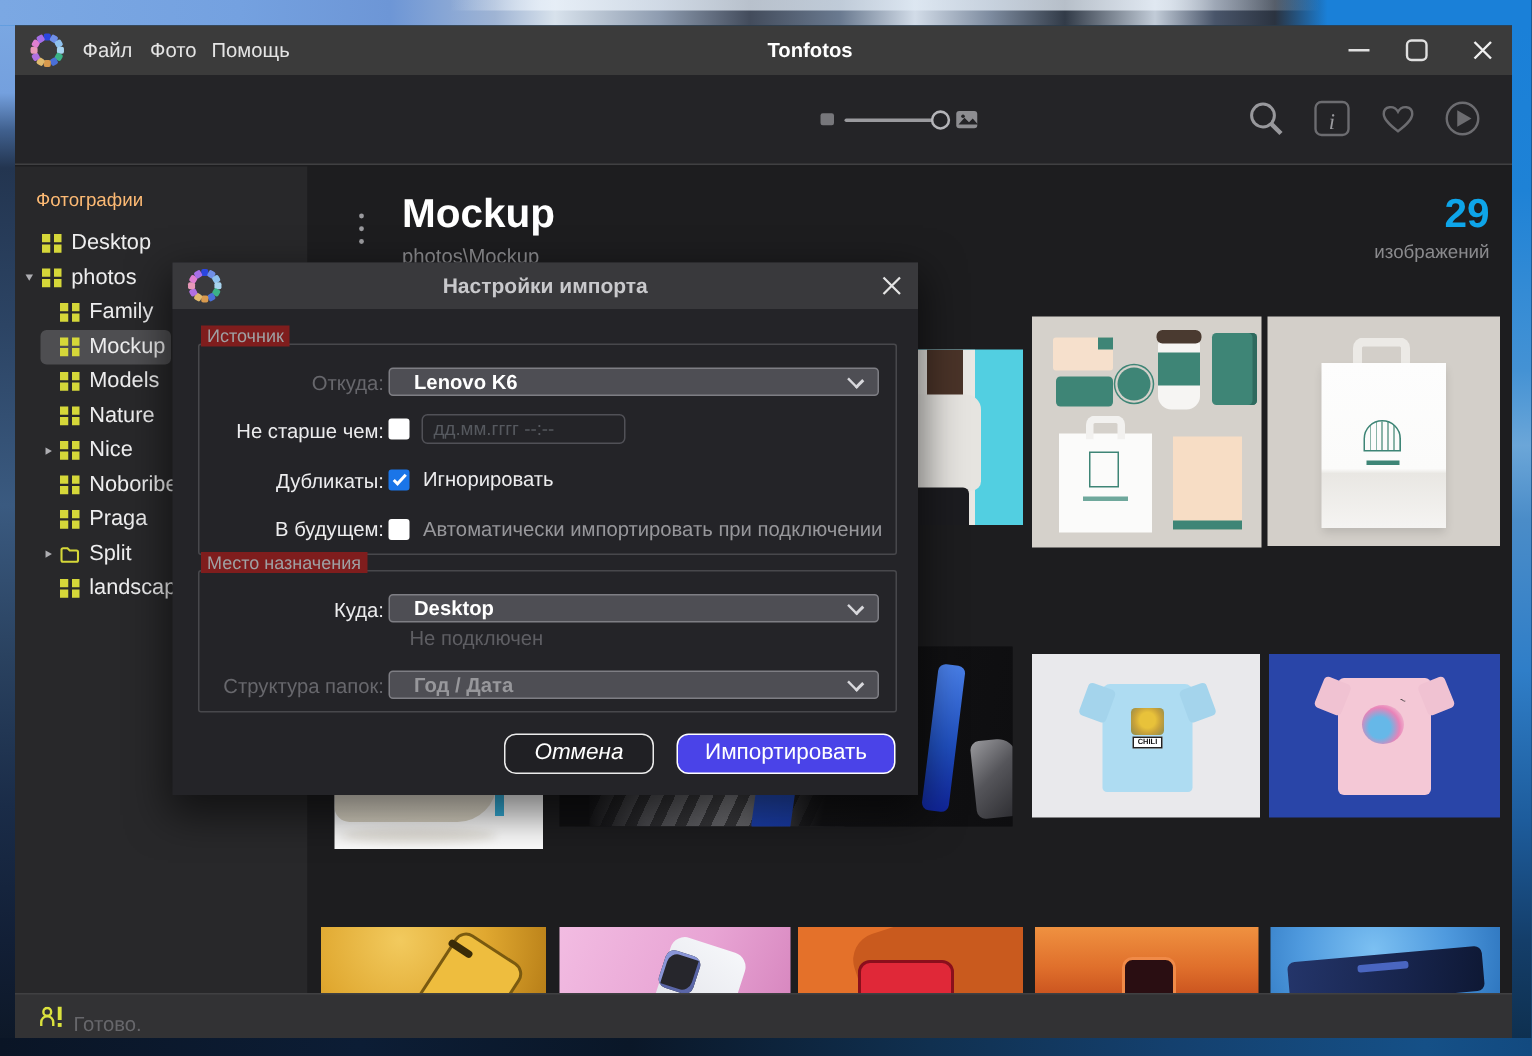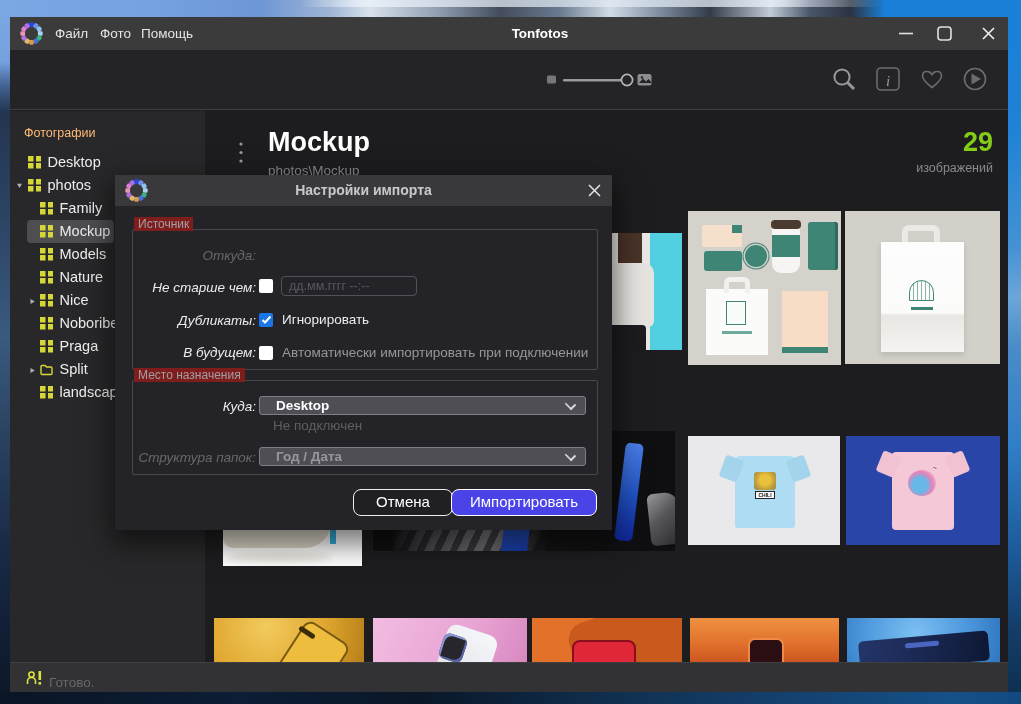--- a/index.html
+++ b/index.html
@@ -46,33 +46,33 @@
   linear-gradient(#d5d739,#d5d739) 0 0/5.5px 5.5px no-repeat,
   linear-gradient(#d5d739,#d5d739) 7.5px 0/5.5px 5.5px no-repeat,
   linear-gradient(#d5d739,#d5d739) 0 7.5px/5.5px 5.5px no-repeat,
   linear-gradient(#d5d739,#d5d739) 7.5px 7.5px/5.5px 5.5px no-repeat; }
 .chev { position:absolute; color:#aeaeb2; font-size:10px; top:0; }
 #sel { left:17px; top:203px; width:87px; height:23px; background:#4e4e51; border-radius:4px; }
 
 
 #h-title { left:258px; top:110px; color:#fff; font-size:27px; font-weight:bold; }
 #h-sub { left:258px; top:146px; color:#8a8a8d; font-size:13.5px; }
-#h-count { right:15px; top:110px; color:#84cc16; font-size:27px; font-weight:bold; text-align:right; }
+#h-count { right:15px; top:110px; color:#0ea5e9; font-size:27px; font-weight:bold; text-align:right; }
 #h-count2 { right:15px; top:144px; color:#8a8a8d; font-size:12.5px; text-align:right; }
 
 
 .th { position:absolute; overflow:hidden; }
 
 
 #dlg { left:115px; top:175px; width:497px; height:355px; background:#242428; box-shadow:0 10px 26px 4px rgba(0,0,0,.55); z-index:50; }
 #dlg-head { left:0; top:0; width:497px; height:31px; background:#39393c; }
 #dlg-title { left:0; top:0; width:497px; height:31px; line-height:31px; text-align:center; color:#c9c9cc; font-size:14px; font-weight:bold; }
 .fset { position:absolute; left:17px; width:466px; border:1px solid #48484c; border-radius:2px; }
 .legend { position:absolute; background:#7f1d1d; padding:0 4px; color:#9fa0a3; font-size:12px; font-weight:normal; }
-.dlbl { position:absolute; width:141px; text-align:right; font-size:13.5px; color:#ececee;font-style:italic; }
+.dlbl { position:absolute; width:141px; text-align:right; font-size:13.5px; color:#ececee; }
 .dlbl.dim { color:#67676c; }
 .drop { position:absolute; left:144px; width:327px; height:19px; background:#4e4e54; border:1px solid #7e7e84; border-radius:3px; color:#fff; font-size:13.5px; font-weight:bold; line-height:17px; padding-left:16px; }
 .drop .cv { position:absolute; right:10px; top:3px; width:9px; height:9px; border-right:2.5px solid #d8d8dc; border-bottom:2.5px solid #d8d8dc; transform:rotate(45deg) scale(1,.8); }
 .cb { position:absolute; left:144px; width:14px; height:14px; background:#fff; border-radius:2px; }
 .btn { position:absolute; height:27px; border-radius:8px; text-align:center; line-height:24px; color:#fff; font-size:15px; }
 </style></head>
 <body>
 <div class="abs" id="wp-top"></div>
 <div class="abs" id="wp-snow"></div>
 <div class="abs" id="wp-left"></div>
@@ -297,20 +297,21 @@
       <rect x="5.75" y="2.53" width="4.7" height="4.7" rx="1.3" fill="#a76fe8" transform="rotate(330 8.10 4.88)"></rect>
     </svg>
   <div class="abs" id="dlg-title">Настройки импорта</div>
   <svg class="abs" style="right:11px;top:9px" width="13" height="13" viewBox="0 0 13 13">
       <path d="M1 1 L12 12 M12 1 L1 12" stroke="#e4e4e4" stroke-width="1.5"></path>
     </svg>
 
   <div class="fset" style="top:54px; height:141px;"></div>
   <div class="legend" style="left:19px; top:42px;">Источник</div>
   <div class="dlbl dim" style="top:73px; left:0;">Откуда:</div>
+  <div class="drop" style="top:70px;">Lenovo K6<span class="cv"></span></div>
   <div class="dlbl" style="top:105px; left:0;">Не старше чем:</div>
   <div class="cb" style="top:104px;"></div>
   <div class="abs" style="left:166px;top:101px;width:136px;height:20px;border:1px solid #515157;border-radius:4px;color:#56595f;font-size:12.5px;line-height:19px;padding-left:7px;">дд.мм.гггг --:--</div>
   <div class="dlbl" style="top:138px; left:0;">Дубликаты:</div>
   <div class="cb" style="top:138px;background:#1a75e8;"></div>
   <svg class="abs" style="left:146px;top:140px" width="11" height="10" viewBox="0 0 11 10">
       <path d="M1.5 5 L4 7.5 L9.5 1.5" fill="none" stroke="#fff" stroke-width="2"></path>
     </svg>
   <div class="abs" style="left:167px;top:135px;color:#ececee;font-size:13.5px;line-height:20px;">Игнорировать</div>
   <div class="dlbl" style="top:170px; left:0;">В будущем:</div>
@@ -318,15 +319,15 @@
   <div class="abs" style="left:167px;top:168px;color:#97979b;font-size:13.5px;line-height:20px;">Автоматически импортировать при подключении</div>
 
   <div class="fset" style="top:205px; height:95px;"></div>
   <div class="legend" style="left:19px; top:193px;">Место назначения</div>
   <div class="dlbl" style="top:224px; left:0;">Куда:</div>
   <div class="drop" style="top:221px;">Desktop<span class="cv"></span></div>
   <div class="abs" style="left:158px;top:242px;color:#5e5e63;font-size:13.5px;line-height:18px;">Не подключен</div>
   <div class="dlbl dim" style="top:275px; left:0;">Структура папок:</div>
   <div class="drop" style="top:272px;color:#97979b;">Год / Дата<span class="cv"></span></div>
 
-  <div class="btn" style="left:238px;top:314px;width:100px;background:#202024;border:1.5px solid #ececec;">Отмена</div>
+  <div class="btn" style="left:221px;top:314px;width:100px;background:#202024;border:1.5px solid #ececec;font-style:italic;">Отмена</div>
   <div class="btn" style="left:336px;top:314px;width:146px;background:#4a43e8;border:1.5px solid #fff;">Импортировать</div>
 </div>
 
 </body></html>

